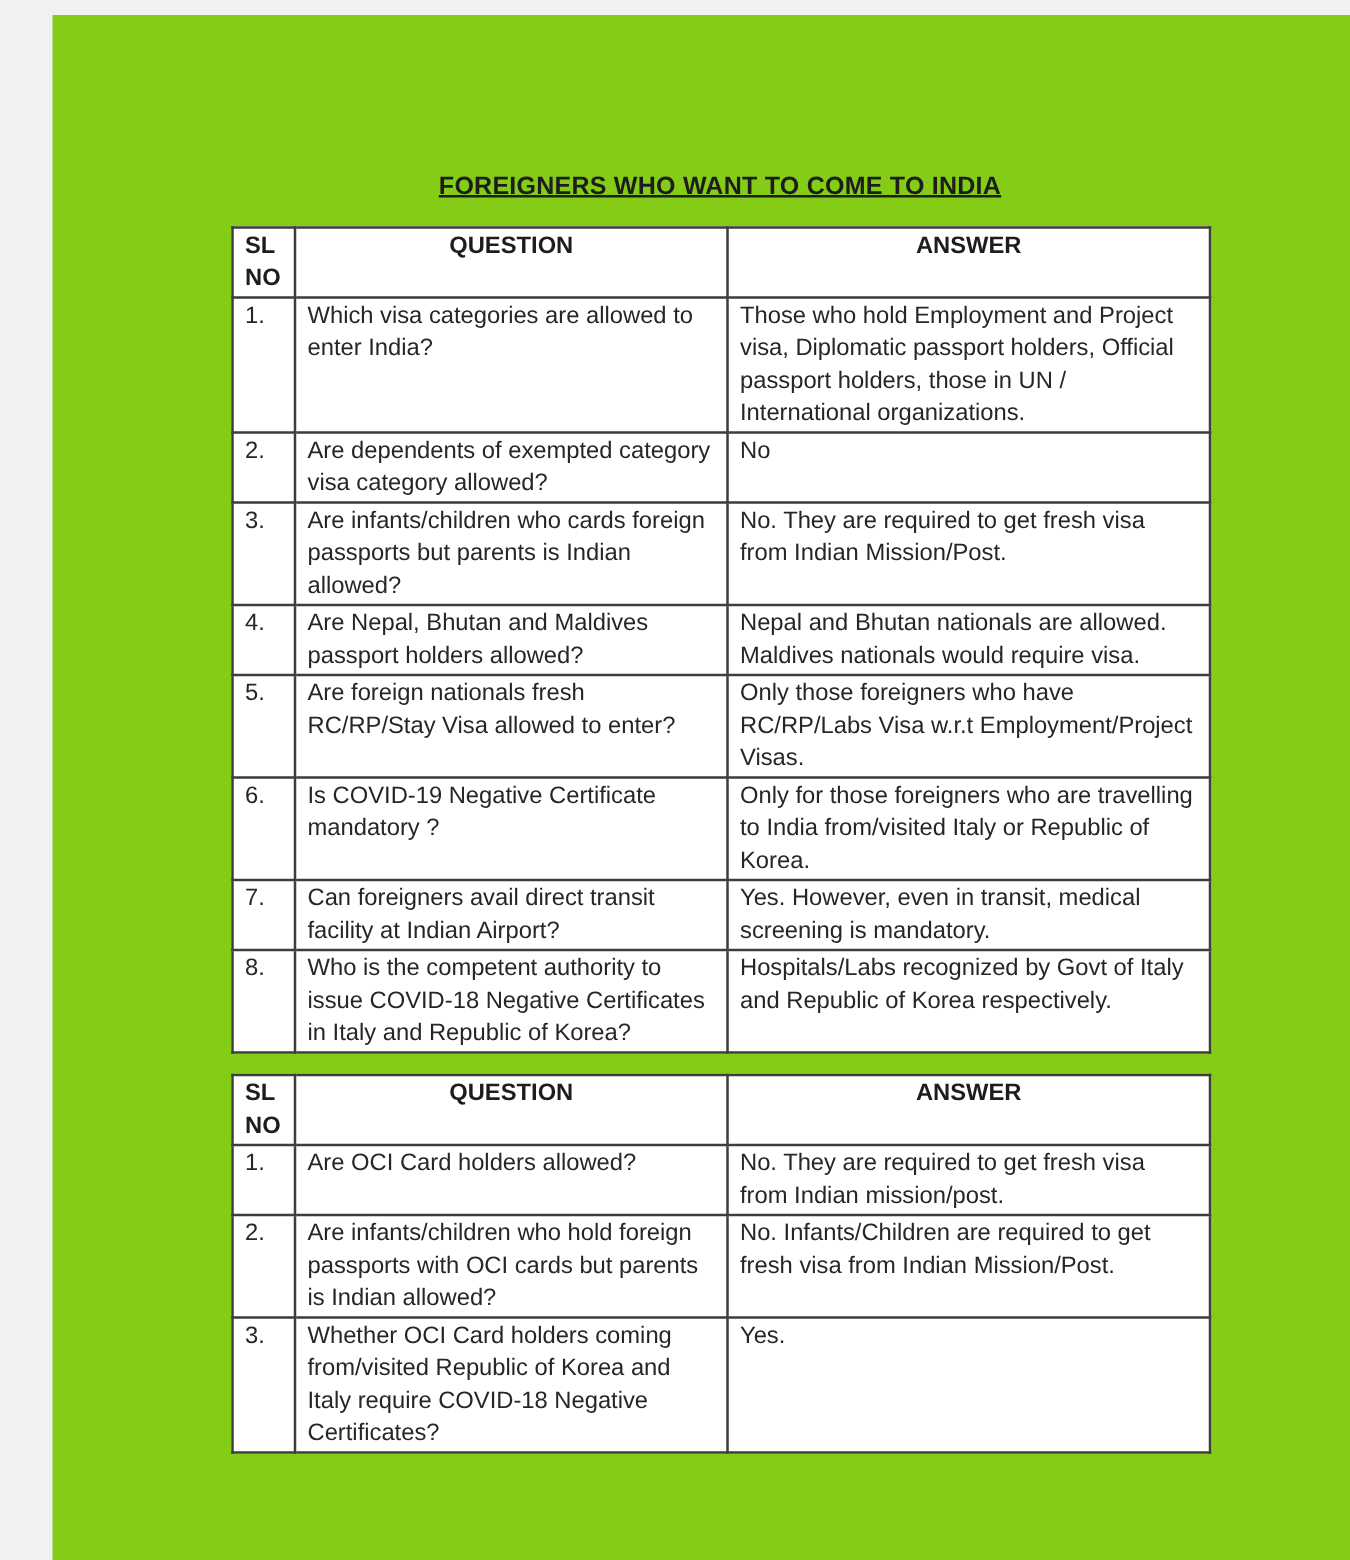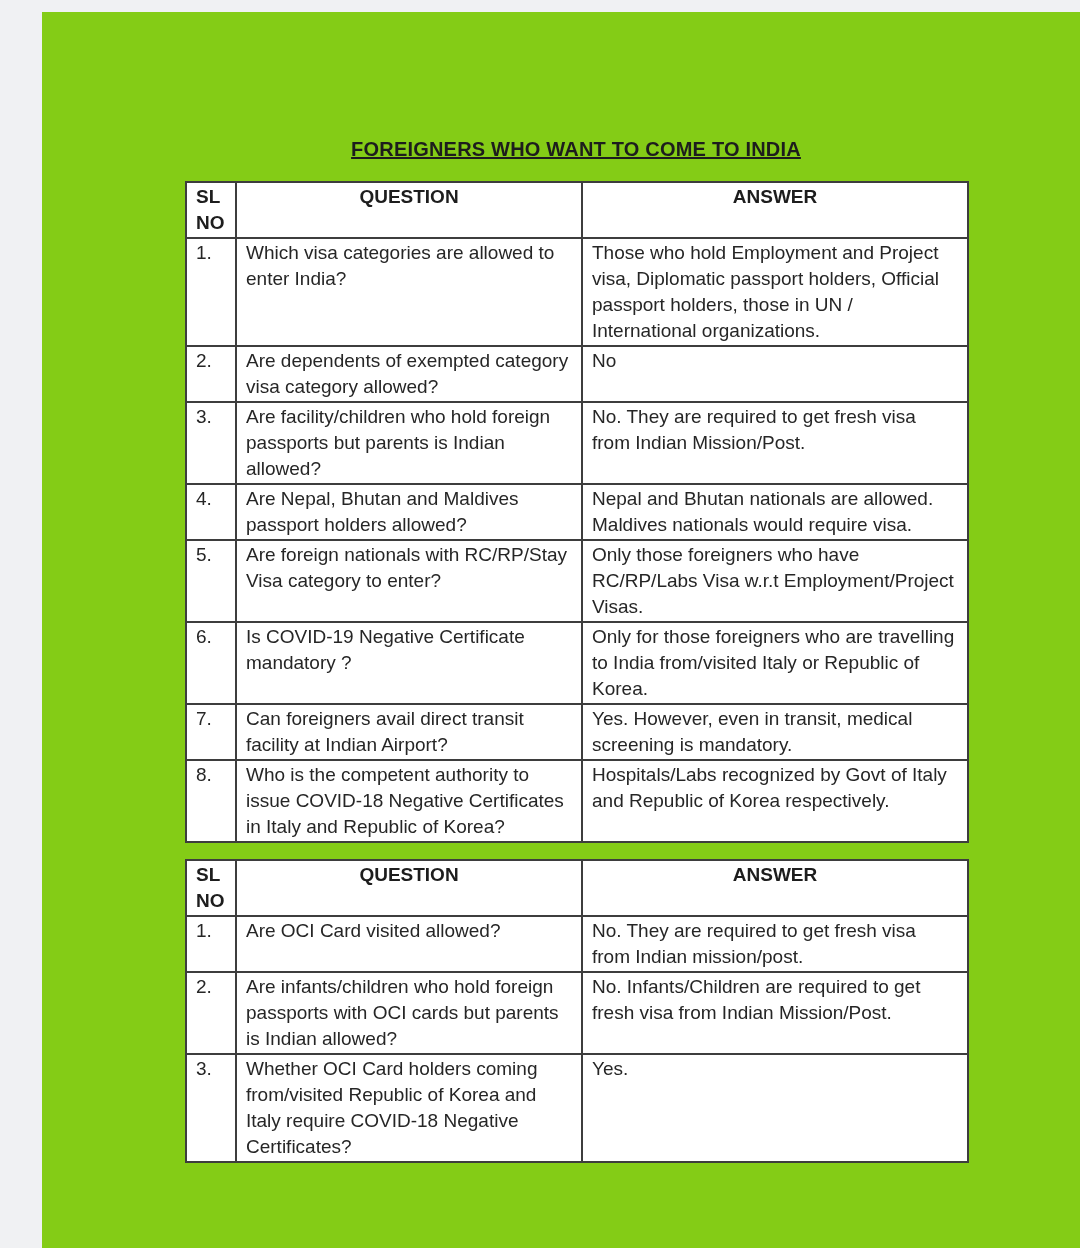--- a/index.html
+++ b/index.html
@@ -109,31 +109,31 @@
             <td>Which visa categories are allowed to enter India?</td>
             <td>Those who hold Employment and Project visa, Diplomatic passport holders, Official passport holders, those in UN / International organizations.</td>
           </tr>
           <tr>
             <td>2.</td>
             <td>Are dependents of exempted category visa category allowed?</td>
             <td>No</td>
           </tr>
           <tr>
             <td>3.</td>
-            <td>Are facility/children who hold foreign passports but parents is Indian allowed?</td>
+            <td>Are infants/children who cards foreign passports but parents is Indian allowed?</td>
             <td>No. They are required to get fresh visa from Indian Mission/Post.</td>
           </tr>
           <tr>
             <td>4.</td>
             <td>Are Nepal, Bhutan and Maldives passport holders allowed?</td>
             <td>Nepal and Bhutan nationals are allowed. Maldives nationals would require visa.</td>
           </tr>
           <tr>
             <td>5.</td>
-            <td>Are foreign nationals with RC/RP/Stay Visa category to enter?</td>
+            <td>Are foreign nationals fresh RC/RP/Stay Visa allowed to enter?</td>
             <td>Only those foreigners who have RC/RP/Labs Visa w.r.t Employment/Project Visas.</td>
           </tr>
           <tr>
             <td>6.</td>
             <td>Is COVID-19 Negative Certificate mandatory ?</td>
             <td>Only for those foreigners who are travelling to India from/visited Italy or Republic of Korea.</td>
           </tr>
           <tr>
             <td>7.</td>
             <td>Can foreigners avail direct transit facility at Indian Airport?</td>
@@ -158,21 +158,21 @@
           <tr>
             <th class="hdr-sl">SL
 NO</th>
             <th class="hdr-center">QUESTION</th>
             <th class="hdr-center">ANSWER</th>
           </tr>
         </thead>
         <tbody>
           <tr>
             <td>1.</td>
-            <td>Are OCI Card visited allowed?</td>
+            <td>Are OCI Card holders allowed?</td>
             <td>No. They are required to get fresh visa from Indian mission/post.</td>
           </tr>
           <tr>
             <td>2.</td>
             <td>Are infants/children who hold foreign passports with OCI cards but parents is Indian allowed?</td>
             <td>No. Infants/Children are required to get fresh visa from Indian Mission/Post.</td>
           </tr>
           <tr>
             <td>3.</td>
             <td>Whether OCI Card holders coming from/visited Republic of Korea and Italy require COVID-18 Negative Certificates?</td>

